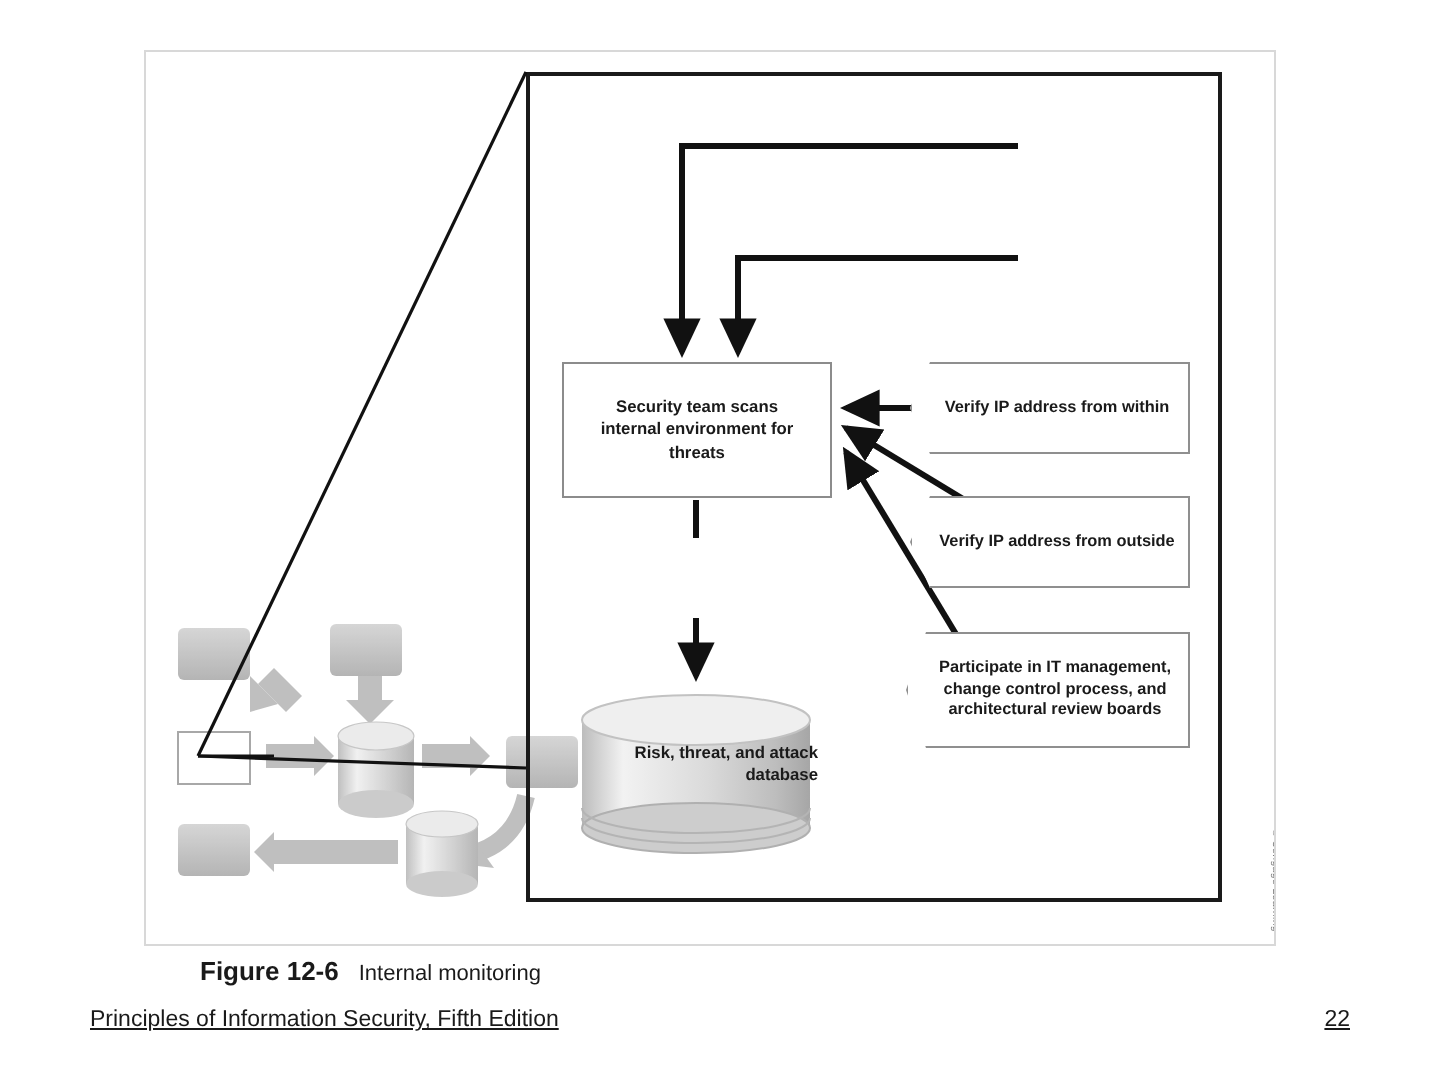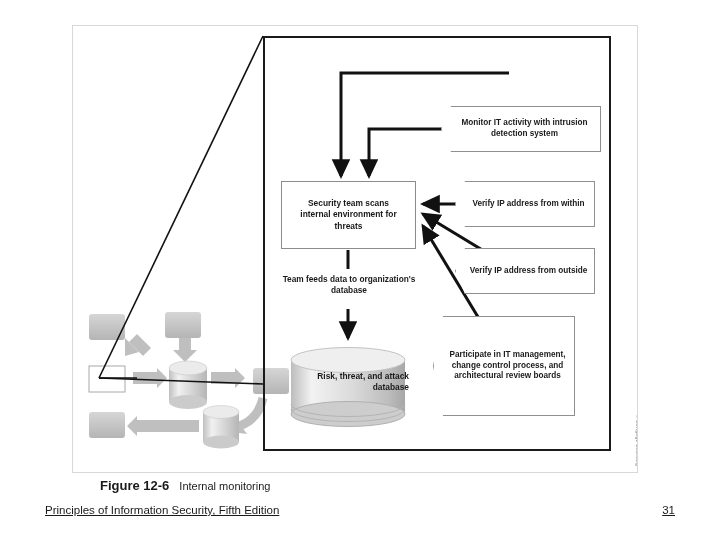--- a/index.html
+++ b/index.html
@@ -198,48 +198,46 @@
 
     <line x1="437" y1="344" x2="350" y2="200" stroke="#111" stroke-width="3" marker-end="url(#ah)"></line>
 
     <line x1="275" y1="224" x2="275" y2="243" stroke="#111" stroke-width="3"></line>
 
     <line x1="275" y1="283" x2="275" y2="312" stroke="#111" stroke-width="3" marker-end="url(#ah)"></line>
   </svg>
 
   <div id="process-box">Security team scans internal environment for threats</div>
 
-  <div id="feed-label">Team feeds data to organization's database</div>
 
   <svg id="db-cylinder" viewBox="0 0 122 82">
     <defs>
       <linearGradient id="dbg" x1="0" y1="0" x2="1" y2="0">
         <stop offset="0%" stop-color="#bcbcbc"></stop>
         <stop offset="18%" stop-color="#f2f2f2"></stop>
         <stop offset="55%" stop-color="#dadada"></stop>
         <stop offset="85%" stop-color="#bdbdbd"></stop>
         <stop offset="100%" stop-color="#a6a6a6"></stop>
       </linearGradient>
     </defs>
     <rect x="4" y="14" width="114" height="54" fill="url(#dbg)"></rect>
     <ellipse cx="61" cy="14" rx="57" ry="12.5" fill="#efefef" stroke="#c2c2c2" stroke-width="1"></ellipse>
     <ellipse cx="61" cy="68" rx="57" ry="12.5" fill="#cdcdcd" stroke="#b0b0b0" stroke-width="1"></ellipse>
     <path d="M4,58 a57,12.5 0 0 0 114,0" fill="none" stroke="#b4b4b4" stroke-width="1"></path>
     <path d="M4,63 a57,12.5 0 0 0 114,0" fill="none" stroke="#b4b4b4" stroke-width="1"></path>
   </svg>
   <div id="db-label">Risk, threat, and attack database</div>
 
-  <div class="callout" style="left:368px;top:80px;width:160px;height:46px;">Monitor IT activity with intrusion detection system</div>
   <div class="callout" style="left:382px;top:222px;width:140px;height:46px;">Verify IP address from outside</div>
   <div class="callout" style="left:382px;top:155px;width:140px;height:46px;">Verify IP address from within</div>
-  <div class="callout" style="left:360px;top:290px;width:142px;height:100px;">Participate in IT management, change control process, and architectural review boards</div>
+  <div class="callout" style="left:380px;top:290px;width:142px;height:58px;">Participate in IT management, change control process, and architectural review boards</div>
 
   <div id="copyright">© Cengage Learning</div>
 </div>
 
 <div id="caption">
   <span class="fig-num">Figure 12-6</span><span class="fig-title">Internal monitoring</span>
 </div>
 
 <div id="footer">
   <span>Principles of Information Security, Fifth Edition</span>
-  <span>31</span>
+  <span>22</span>
 </div>
 
 </body></html>

